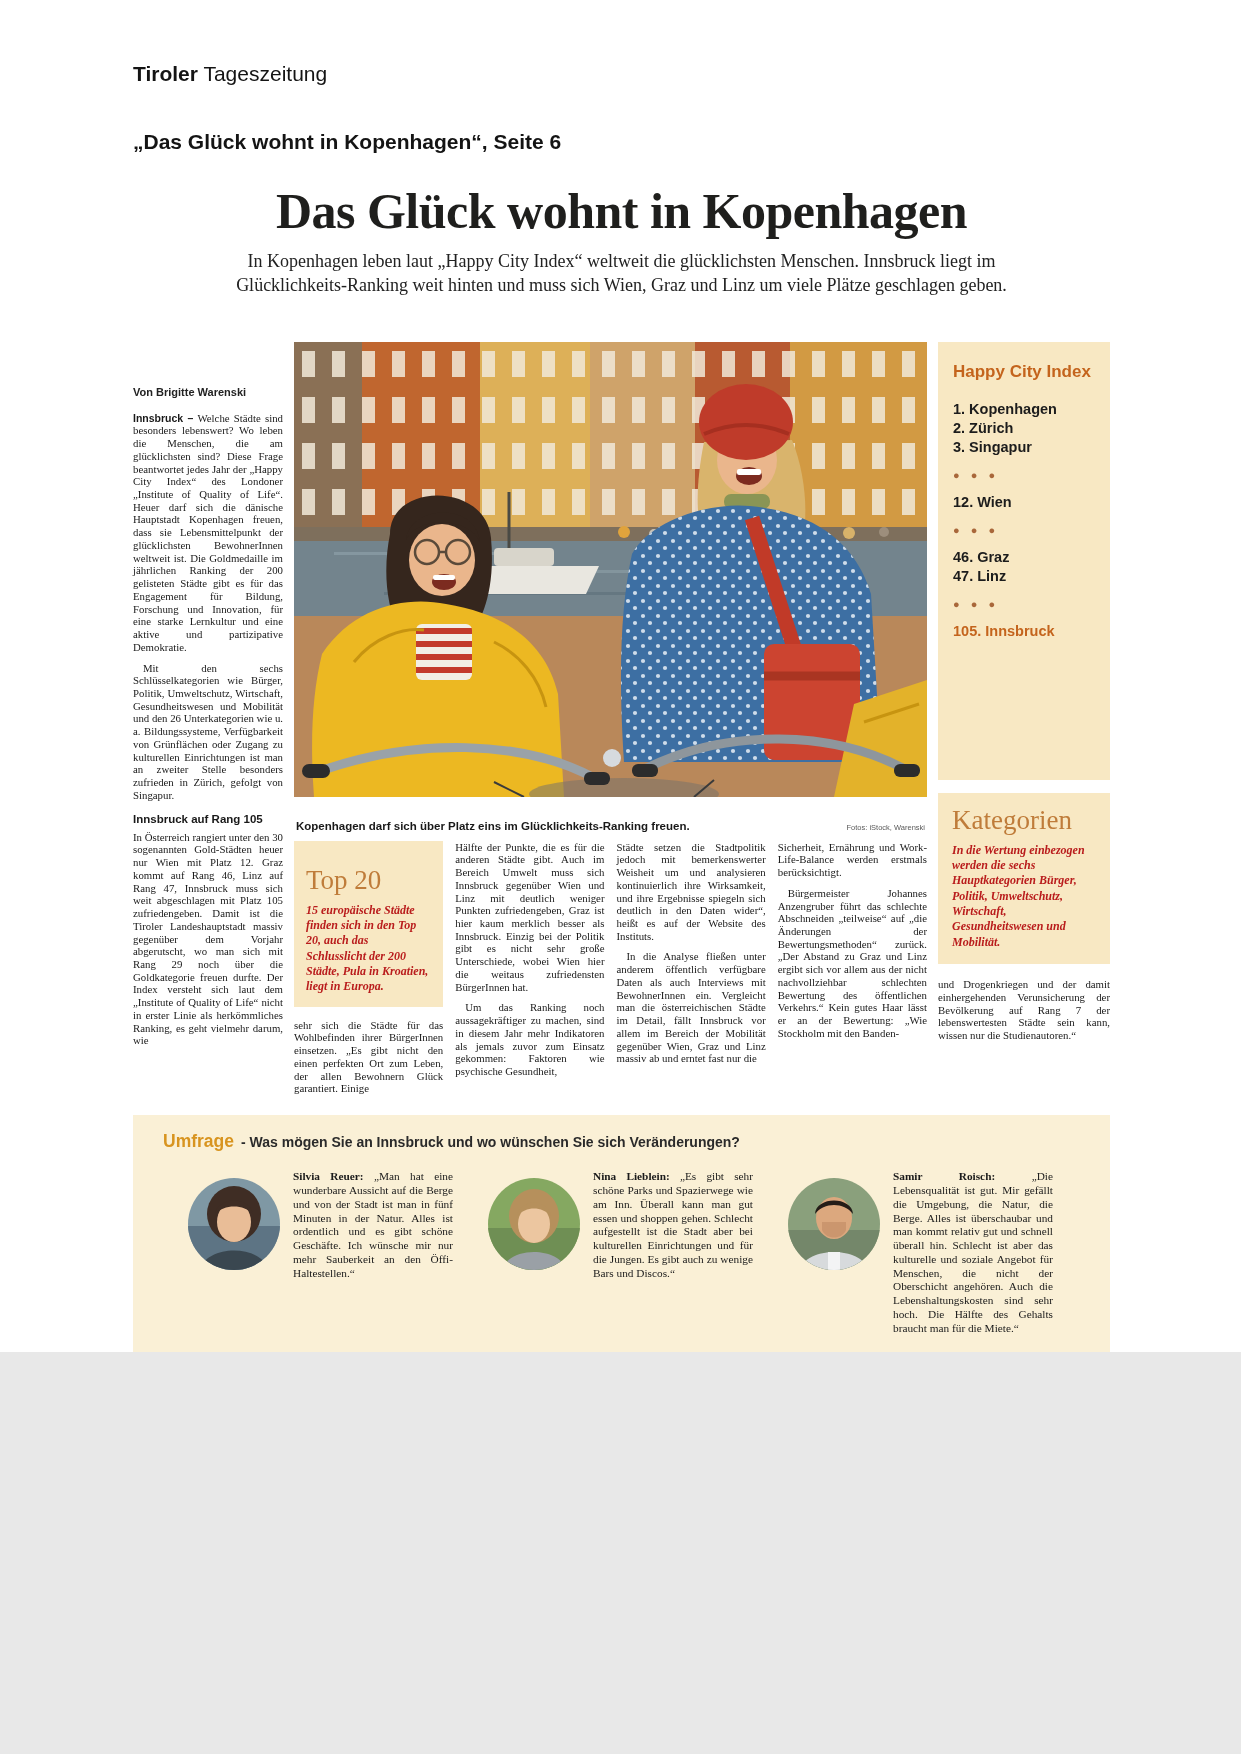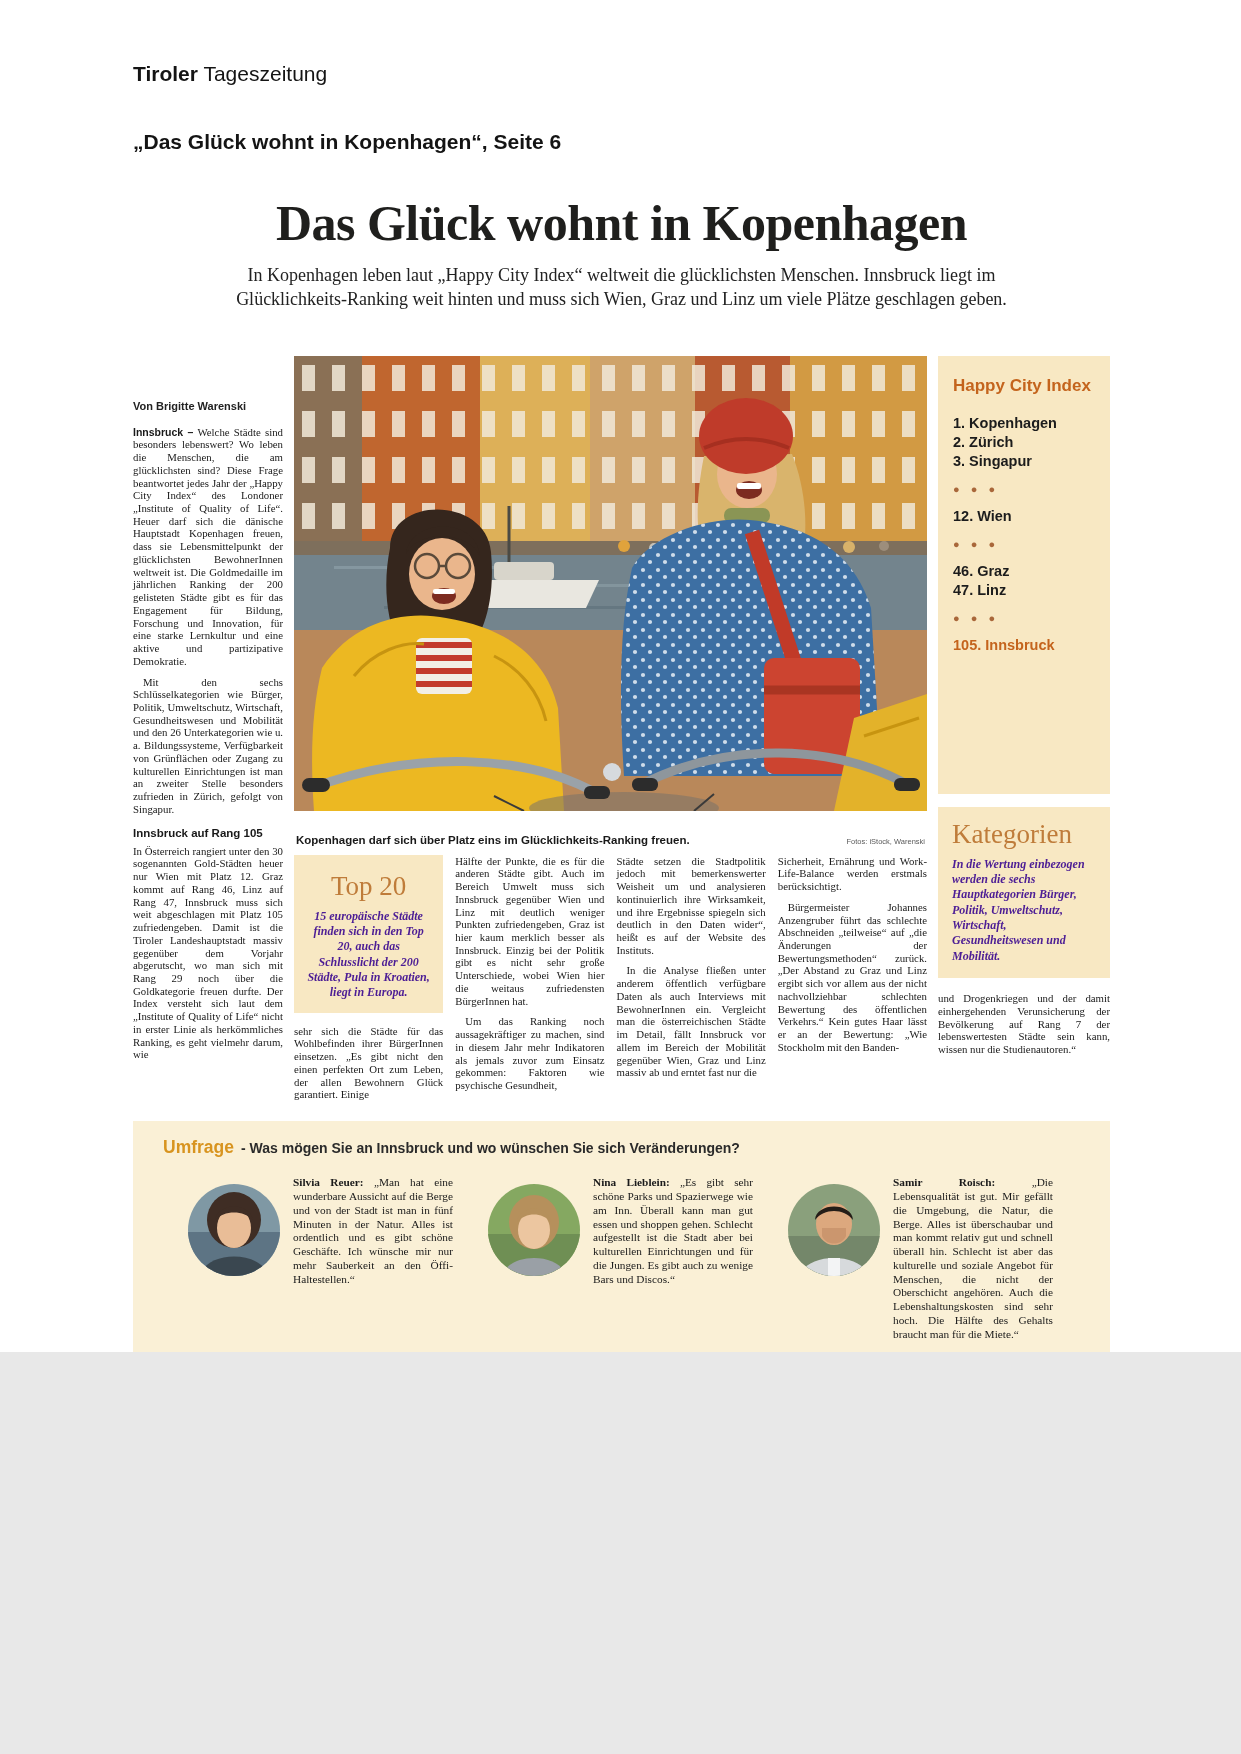--- a/index.html
+++ b/index.html
@@ -6,21 +6,21 @@
   .page{position:relative;width:1241px;height:1352px;background:#ffffff;margin:0 auto;
         font-family:"Liberation Serif",serif;color:#1a1a1a;overflow:hidden;}
   
   .masthead{position:absolute;left:133px;top:62px;font-family:"Liberation Sans",sans-serif;
             font-size:21px;color:#141414;}
   .masthead b{font-weight:bold;}
   .article-ref{position:absolute;left:133px;top:130px;font-family:"Liberation Sans",sans-serif;
                font-size:21px;font-weight:bold;color:#141414;}
   
   .clip{position:absolute;left:133px;top:183px;width:977px;}
-  .headline{margin:12px;text-align:center;font-family:"Liberation Serif",serif;
+  .headline{margin:0;text-align:center;font-family:"Liberation Serif",serif;
             font-size:50px;line-height:1.12;font-weight:700;color:#1f1f1d;letter-spacing:-0.5px;}
   .deck{width:830px;margin:10px auto 0;text-align:center;font-size:18px;line-height:1.35;color:#222;}
   .grid{display:flex;gap:11px;margin-top:44px;align-items:flex-start;}
   .col-left{width:150px;flex:none;}
   .col-main{width:633px;flex:none;}
   .col-right{width:172px;flex:none;}
   .byline{font-family:"Liberation Sans",sans-serif;font-weight:bold;font-size:11px;
           color:#222;margin:44px 0 14px;}
   .body{font-size:10.8px;line-height:1.18;margin:0 0 8px;text-align:justify;color:#191919;}
   .body .lead{font-family:"Liberation Sans",sans-serif;font-size:10.5px;}
@@ -29,23 +29,23 @@
            margin:11px 0 6px;color:#191919;}
   
   .photo{width:633px;height:455px;overflow:hidden;background:#b9885a;}
   .caption-row{display:flex;justify-content:space-between;align-items:baseline;margin:23px 2px 9px;}
   .caption{font-family:"Liberation Sans",sans-serif;font-weight:bold;font-size:11.5px;color:#191919;}
   .credit{font-family:"Liberation Sans",sans-serif;font-size:7.5px;color:#5a5a5a;}
   
   .lower{display:flex;gap:12px;}
   .lcol{flex:1;min-width:0;}
   .box{background:#f8e8c3;}
-  .top20{padding:16px 12px 12px;margin-bottom:12px;text-align:center;}
+  .top20{padding:24px 12px 12px;margin-bottom:12px;}
   .box-title{font-family:"Liberation Serif",serif;font-size:27px;color:#bf7c3a;margin-bottom:7px;}
-  .box-text{font-size:12px;font-style:italic;font-weight:bold;line-height:1.28;color:#4c1d95;}
+  .box-text{font-size:12px;font-style:italic;font-weight:bold;line-height:1.28;color:#b91c1c;}
   
   .hci{padding:20px 15px 0;height:438px;box-sizing:border-box;}
   .hci-title{font-family:"Liberation Sans",sans-serif;font-weight:bold;font-size:17px;
              color:#c4641d;margin-bottom:18px;}
   .hci-item{font-family:"Liberation Sans",sans-serif;font-weight:bold;font-size:14.5px;
             line-height:1.32;color:#1c1c1c;}
   .hci-dots{font-family:"Liberation Sans",sans-serif;font-weight:bold;font-size:11px;
             color:#a9673a;letter-spacing:4px;margin:12px 0;}
   .hci-highlight{color:#c4641d;}
   .kategorien{padding:12px 14px 14px;margin-top:13px;margin-bottom:14px;}

